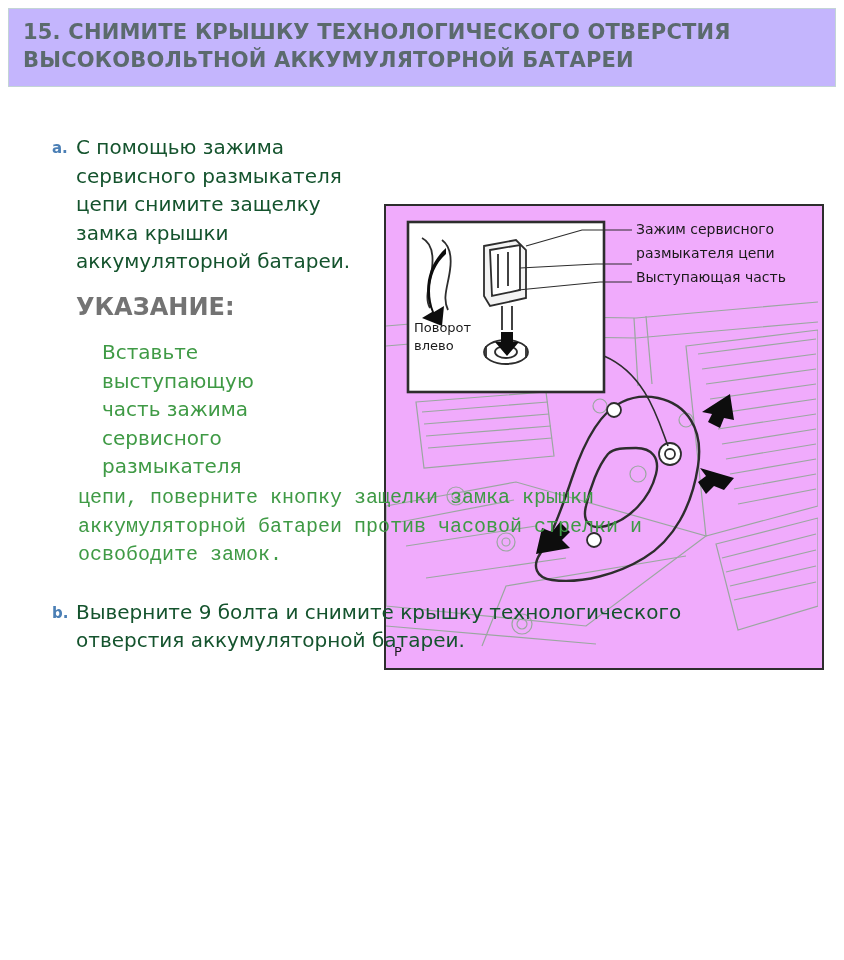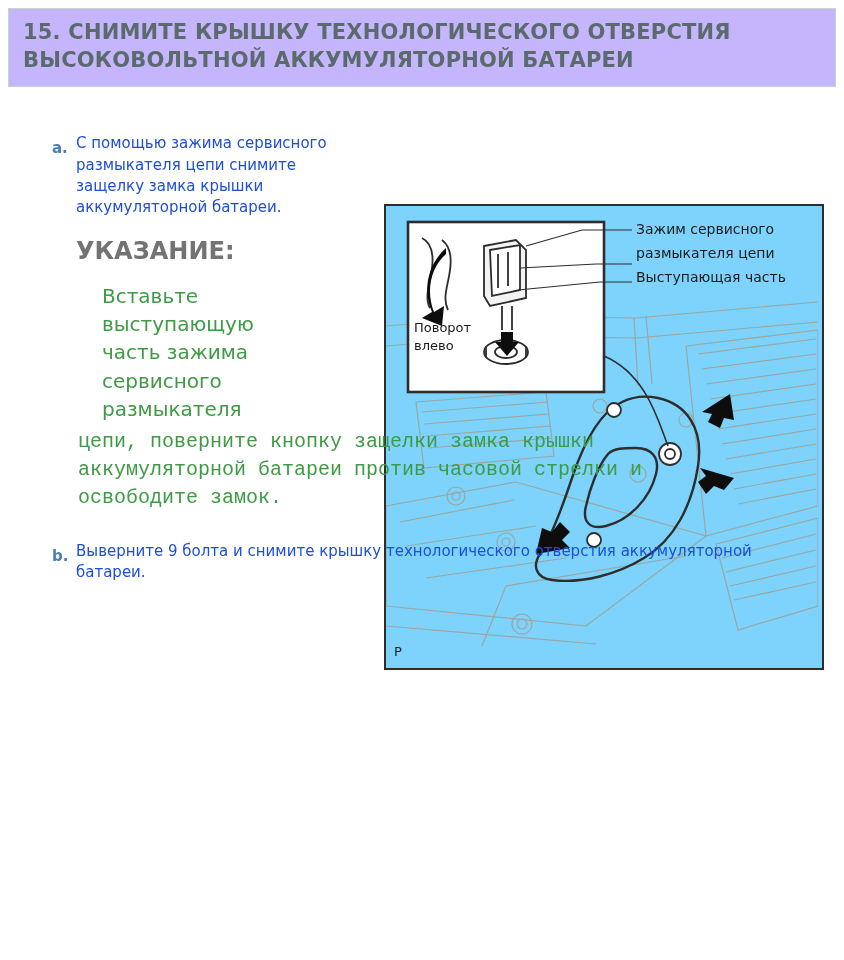--- a/index.html
+++ b/index.html
@@ -55,23 +55,23 @@
     font-weight: bold;
     width: 24px;
     flex: 0 0 24px;
     padding-top: 6px;
     text-align: left;
   }
   .step-body {
     flex: 1 1 auto;
   }
   .step-text {
-    font-size: 15px;
+    font-size: 20px;
     line-height: 1.42;
-    color: #1d4ed8;
+    color: #14532d;
   }
   
   .step-a .step-text {
     width: 286px;
   }
   .note-heading {
     color: #737373;
     font-weight: bold;
     font-size: 24px;
     margin-top: 18px;
@@ -96,21 +96,21 @@
     width: 700px;
   }
   
   .figure {
     position: absolute;
     left: 384px;
     top: 196px;
     width: 436px;
     height: 462px;
     border: 2px solid #2d2d2d;
-    background: #7dd3fc;
+    background: #f0abfc;
     overflow: hidden;
   }
   .figure svg {
     display: block;
   }
   .fig-label {
     font-family: "DejaVu Sans", "Liberation Sans", sans-serif;
     font-size: 14px;
     fill: #1a1a1a;
   }

